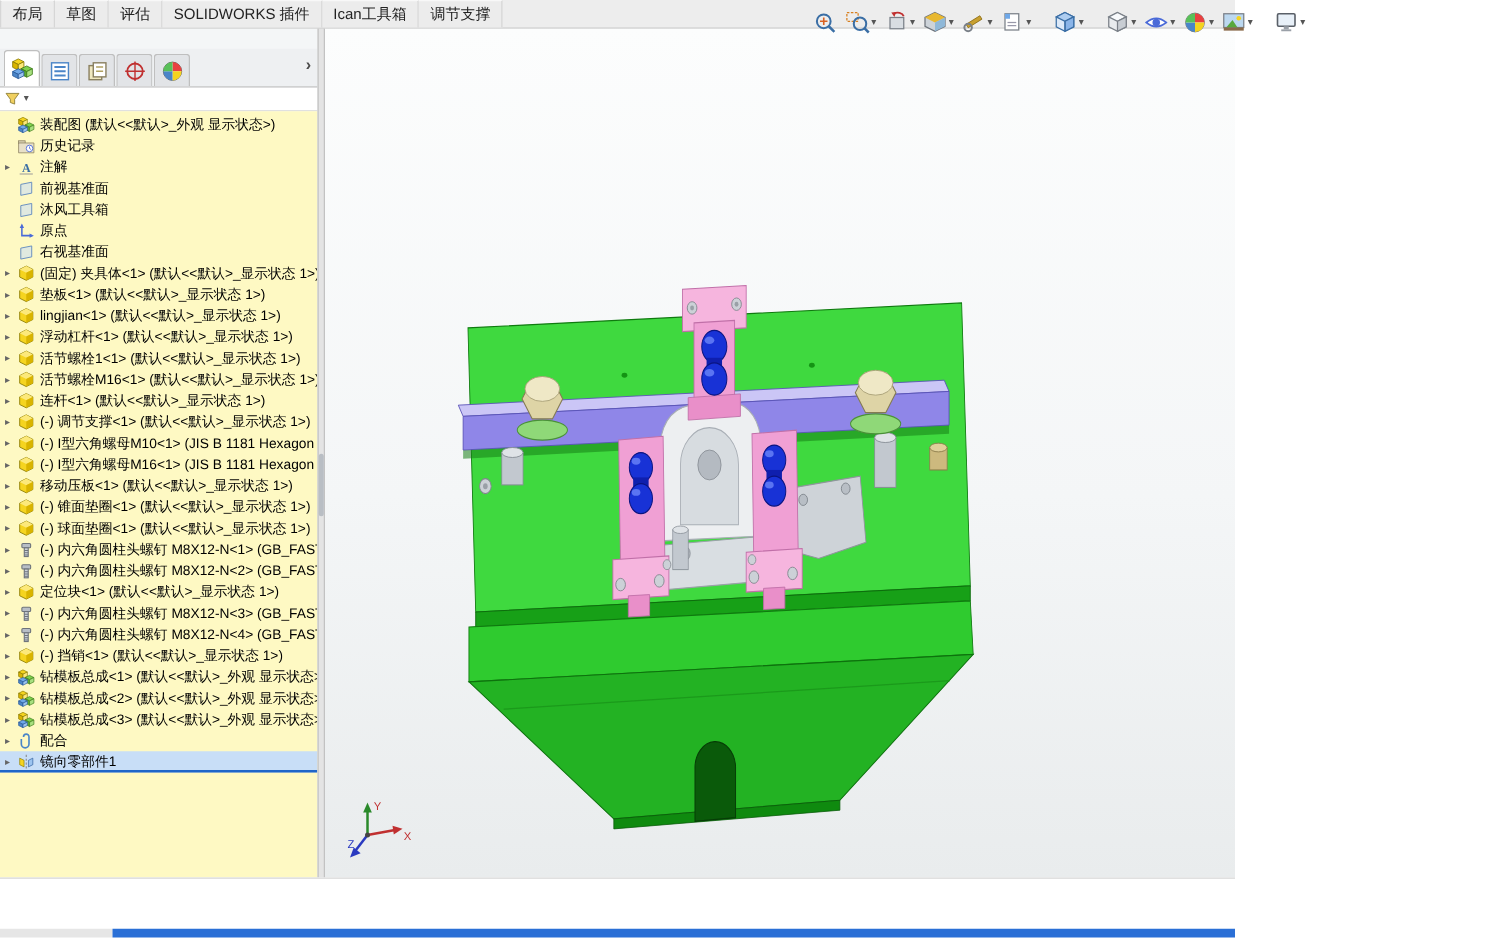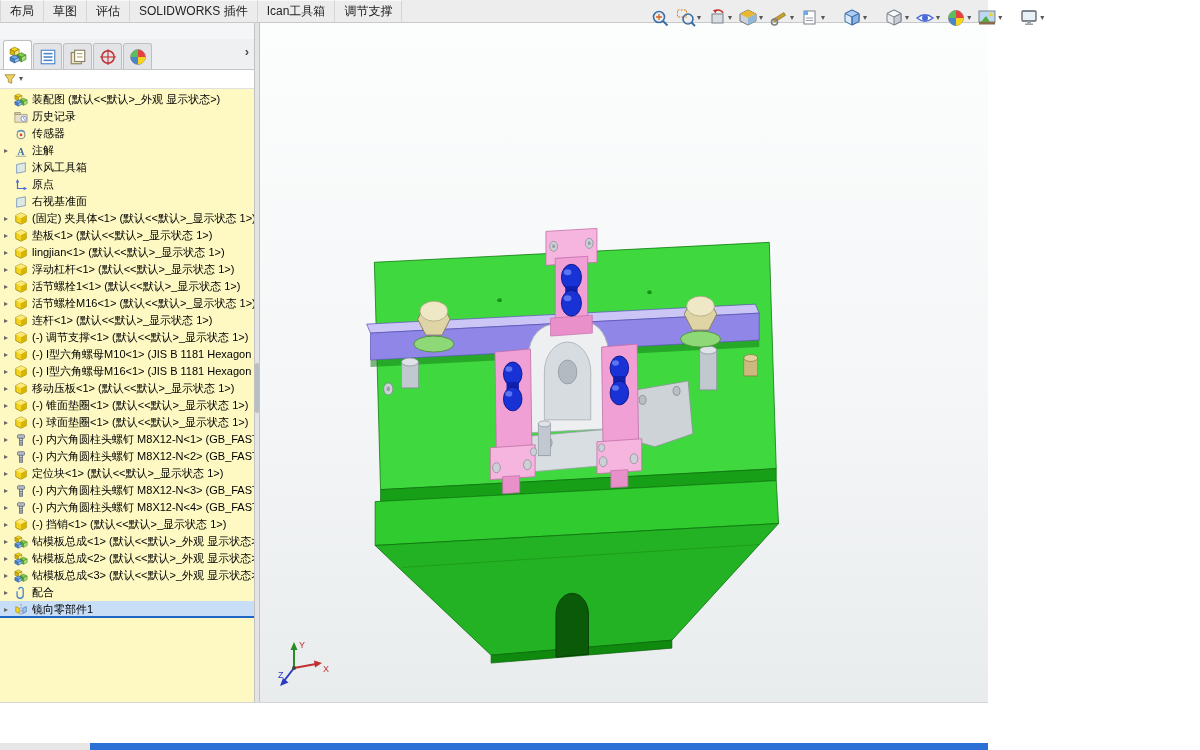--- a/index.html
+++ b/index.html
@@ -301,39 +301,37 @@
               <svg viewBox="0 0 16 16">
                 <rect x="1" y="3" width="6" height="2.5" fill="#d8d0b0" stroke="#8a8060" stroke-width="0.7"></rect>
                 <path d="M1 5 h14 v9 H1 Z" fill="#e8e0c8" stroke="#8a8060" stroke-width="0.7"></path>
                 <circle cx="11" cy="10" r="3" fill="#fff" stroke="#4a6ad8" stroke-width="0.8"></circle>
                 <path d="M11 8.2 V10 l1.4 1" fill="none" stroke="#4a6ad8" stroke-width="0.8"></path>
               </svg>
             </span>
             <span class="lbl">历史记录</span>
           </div>
           <div class="tree-row child">
-            <span class="arrow"></span>
-            <span class="icon">
-              <svg viewBox="0 0 16 16">
-                <circle cx="8" cy="9" r="4.5" fill="none" stroke="#7a8088" stroke-width="1.2"></circle>
-                <circle cx="8" cy="9" r="1.5" fill="#d84040"></circle>
-                <path d="M3.5 6 a5.5 5.5 0 0 1 9 0" fill="none" stroke="#4a90d8" stroke-width="1.2"></path>
-              </svg>
-            </span>
-            <span class="lbl">传感器</span>
-          </div>
-          <div class="tree-row child">
             <span class="arrow">▸</span>
             <span class="icon">
               <svg viewBox="0 0 16 16">
                 <text x="8" y="12" font-size="11" text-anchor="middle" fill="#3a6ea5" font-weight="bold" font-family="serif">A</text>
                 <line x1="2" y1="14" x2="14" y2="14" stroke="#999"></line>
               </svg>
             </span>
             <span class="lbl">注解</span>
+          </div>
+          <div class="tree-row child">
+            <span class="arrow"></span>
+            <span class="icon">
+              <svg viewBox="0 0 16 16">
+                <polygon points="3,4 13,2 13,12 3,14" fill="#cfe0f0" fill-opacity="0.65" stroke="#6a90c0" stroke-width="0.9"></polygon>
+              </svg>
+            </span>
+            <span class="lbl">前视基准面</span>
           </div>
           <div class="tree-row child">
             <span class="arrow"></span>
             <span class="icon">
               <svg viewBox="0 0 16 16">
                 <polygon points="3,4 13,2 13,12 3,14" fill="#cfe0f0" fill-opacity="0.65" stroke="#6a90c0" stroke-width="0.9"></polygon>
               </svg>
             </span>
             <span class="lbl">沐风工具箱</span>
           </div>

